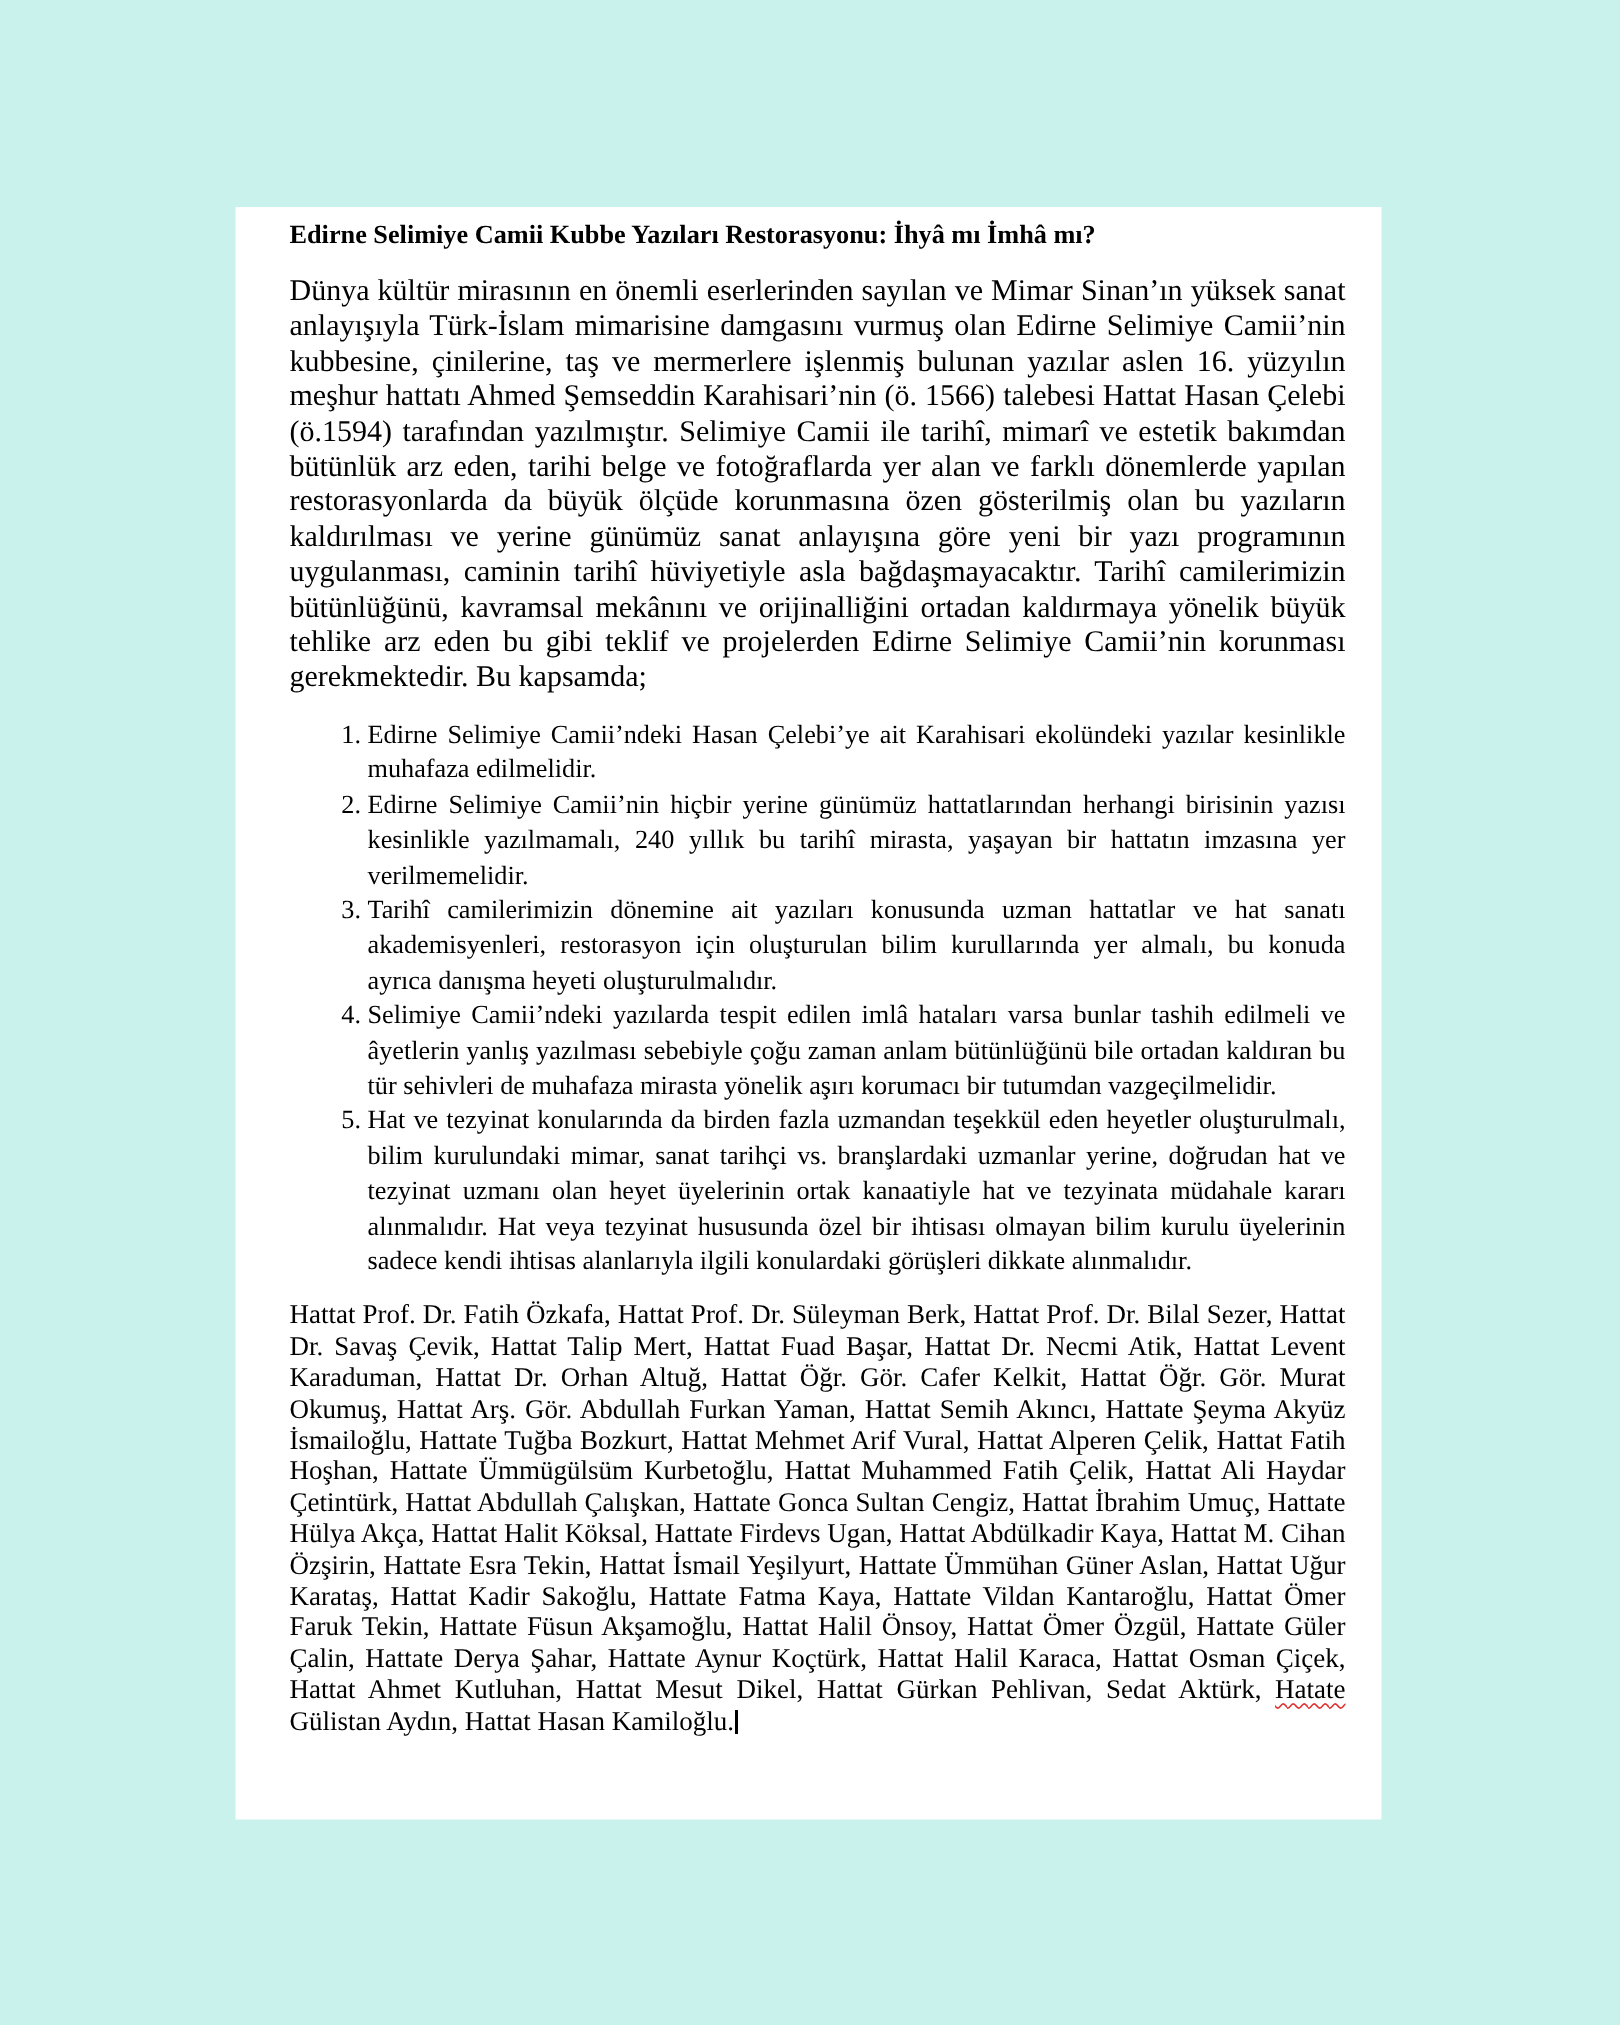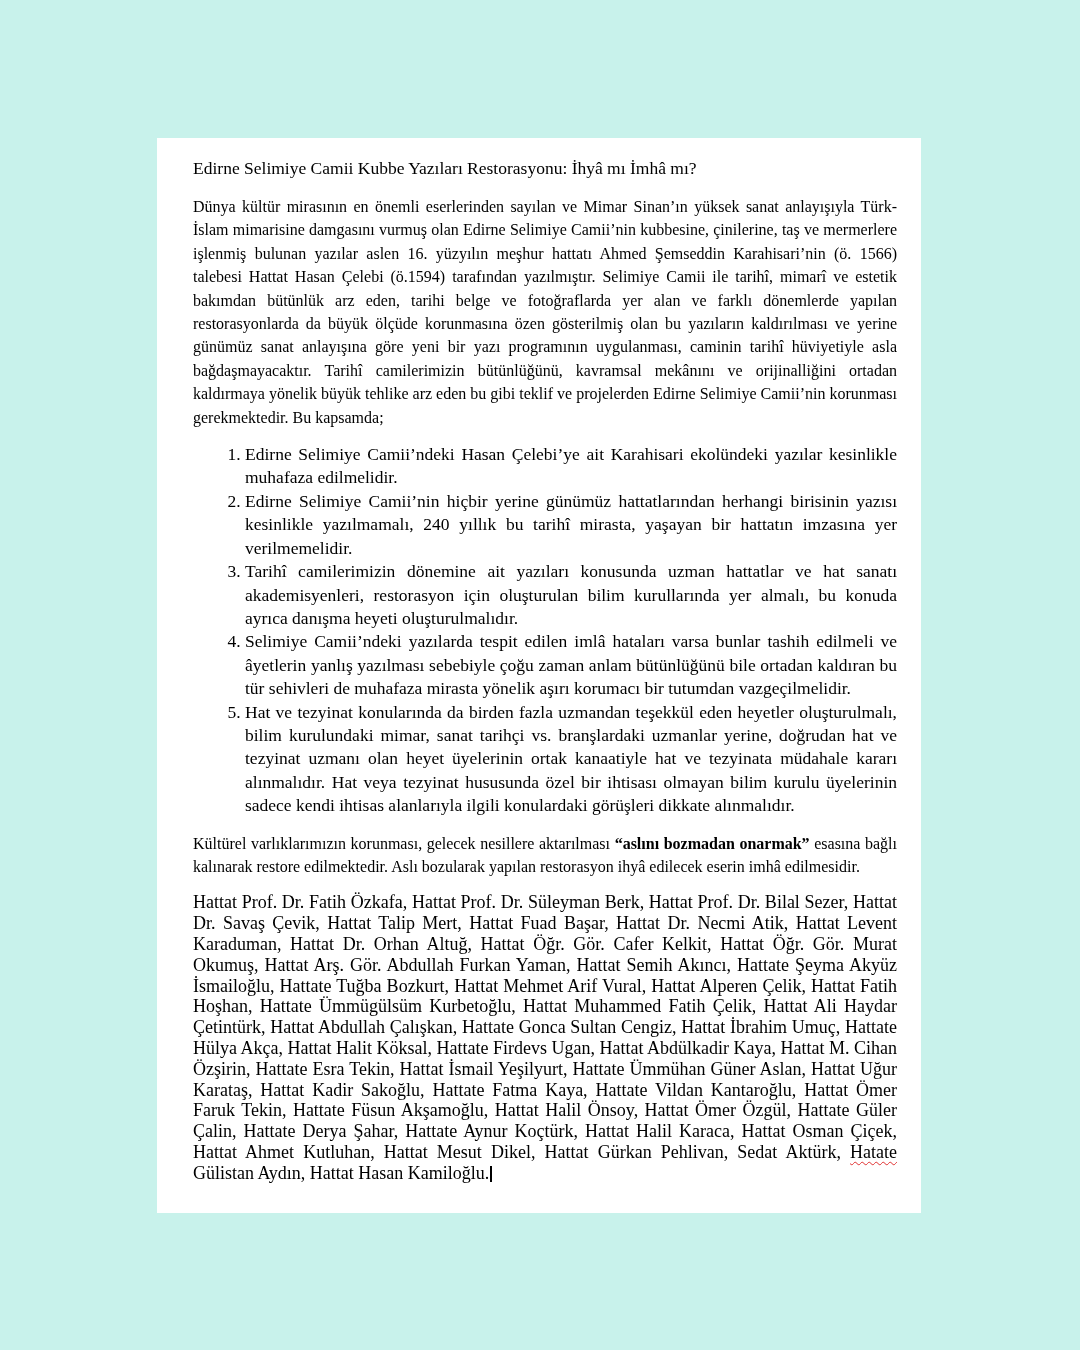--- a/index.html
+++ b/index.html
@@ -19,27 +19,27 @@
     left: 157px;
     top: 138px;
     width: 764px;
     height: 1075px;
     background: #ffffff;
     box-sizing: border-box;
     padding: 7px 24px 0 36px;
     overflow: hidden;
   }
   .doc-title {
-    font-weight: normal;
+    font-weight: bold;
     font-size: 17.5px;
     line-height: 23px;
-    margin: 12px 0 15px 0;
+    margin: 0 0 15px 0;
   }
   .body-par {
-    font-size: 16px;
+    font-size: 20px;
     line-height: 23.4px;
     text-align: justify;
     margin: 0 0 14px 0;
   }
   ol.points {
     margin: 0 0 14px 0;
     padding: 0 0 0 52px;
     font-size: 17.5px;
     line-height: 23.4px;
   }
@@ -81,18 +81,17 @@
   <p class="body-par">Dünya kültür mirasının en önemli eserlerinden sayılan ve Mimar Sinan’ın yüksek sanat anlayışıyla Türk-İslam mimarisine damgasını vurmuş olan Edirne Selimiye Camii’nin kubbesine, çinilerine, taş ve mermerlere işlenmiş bulunan yazılar aslen 16. yüzyılın meşhur hattatı Ahmed Şemseddin Karahisari’nin (ö. 1566) talebesi Hattat Hasan Çelebi (ö.1594) tarafından yazılmıştır. Selimiye Camii ile tarihî, mimarî ve estetik bakımdan bütünlük arz eden, tarihi belge ve fotoğraflarda yer alan ve farklı dönemlerde yapılan restorasyonlarda da büyük ölçüde korunmasına özen gösterilmiş olan bu yazıların kaldırılması ve yerine günümüz sanat anlayışına göre yeni bir yazı programının uygulanması, caminin tarihî hüviyetiyle asla bağdaşmayacaktır. Tarihî camilerimizin bütünlüğünü, kavramsal mekânını ve orijinalliğini ortadan kaldırmaya yönelik büyük tehlike arz eden bu gibi teklif ve projelerden Edirne Selimiye Camii’nin korunması gerekmektedir. Bu kapsamda;</p>
 
   <ol class="points">
     <li>Edirne Selimiye Camii’ndeki Hasan Çelebi’ye ait Karahisari ekolündeki yazılar kesinlikle muhafaza edilmelidir.</li>
     <li>Edirne Selimiye Camii’nin hiçbir yerine günümüz hattatlarından herhangi birisinin yazısı kesinlikle yazılmamalı, 240 yıllık bu tarihî mirasta, yaşayan bir hattatın imzasına yer verilmemelidir.</li>
     <li>Tarihî camilerimizin dönemine ait yazıları konusunda uzman hattatlar ve hat sanatı akademisyenleri, restorasyon için oluşturulan bilim kurullarında yer almalı, bu konuda ayrıca danışma heyeti oluşturulmalıdır.</li>
     <li>Selimiye Camii’ndeki yazılarda tespit edilen imlâ hataları varsa bunlar tashih edilmeli ve âyetlerin yanlış yazılması sebebiyle çoğu zaman anlam bütünlüğünü bile ortadan kaldıran bu tür sehivleri de muhafaza mirasta yönelik aşırı korumacı bir tutumdan vazgeçilmelidir.</li>
     <li>Hat ve tezyinat konularında da birden fazla uzmandan teşekkül eden heyetler oluşturulmalı, bilim kurulundaki mimar, sanat tarihçi vs. branşlardaki uzmanlar yerine, doğrudan hat ve tezyinat uzmanı olan heyet üyelerinin ortak kanaatiyle hat ve tezyinata müdahale kararı alınmalıdır. Hat veya tezyinat hususunda özel bir ihtisası olmayan bilim kurulu üyelerinin sadece kendi ihtisas alanlarıyla ilgili konulardaki görüşleri dikkate alınmalıdır.</li>
   </ol>
 
-  <p class="body-par"><span>Kültürel varlıklarımızın korunması, gelecek nesillere aktarılması </span><span class="bold-inline">“aslını bozmadan onarmak”</span><span> esasına bağlı kalınarak restore edilmektedir. Aslı bozularak yapılan restorasyon ihyâ edilecek eserin imhâ edilmesidir.</span></p>
 
 
   <p class="names-par"><span>Hattat Prof. Dr. Fatih Özkafa, Hattat Prof. Dr. Süleyman Berk, Hattat Prof. Dr. Bilal Sezer, Hattat Dr. Savaş Çevik, Hattat Talip Mert, Hattat Fuad Başar, Hattat Dr. Necmi Atik, Hattat Levent Karaduman, Hattat Dr. Orhan Altuğ, Hattat Öğr. Gör. Cafer Kelkit, Hattat Öğr. Gör. Murat Okumuş, Hattat Arş. Gör. Abdullah Furkan Yaman, Hattat Semih Akıncı, Hattate Şeyma Akyüz İsmailoğlu, Hattate Tuğba Bozkurt, Hattat Mehmet Arif Vural, Hattat Alperen Çelik, Hattat Fatih Hoşhan, Hattate Ümmügülsüm Kurbetoğlu, Hattat Muhammed Fatih Çelik, Hattat Ali Haydar Çetintürk, Hattat Abdullah Çalışkan, Hattate Gonca Sultan Cengiz, Hattat İbrahim Umuç, Hattate Hülya Akça, Hattat Halit Köksal, Hattate Firdevs Ugan, Hattat Abdülkadir Kaya, Hattat M. Cihan Özşirin, Hattate Esra Tekin, Hattat İsmail Yeşilyurt, Hattate Ümmühan Güner Aslan, Hattat Uğur Karataş, Hattat Kadir Sakoğlu, Hattate Fatma Kaya, Hattate Vildan Kantaroğlu, Hattat Ömer Faruk Tekin, Hattate Füsun Akşamoğlu, Hattat Halil Önsoy, Hattat Ömer Özgül, Hattate Güler Çalin, Hattate Derya Şahar, Hattate Aynur Koçtürk, Hattat Halil Karaca, Hattat Osman Çiçek, Hattat Ahmet Kutluhan, Hattat Mesut Dikel, Hattat Gürkan Pehlivan, Sedat Aktürk, </span><span class="squiggle">Hatate</span><span> Gülistan Aydın, Hattat Hasan Kamiloğlu.</span><span class="caret"></span></p>
 
 </div>
 
 </body></html>

